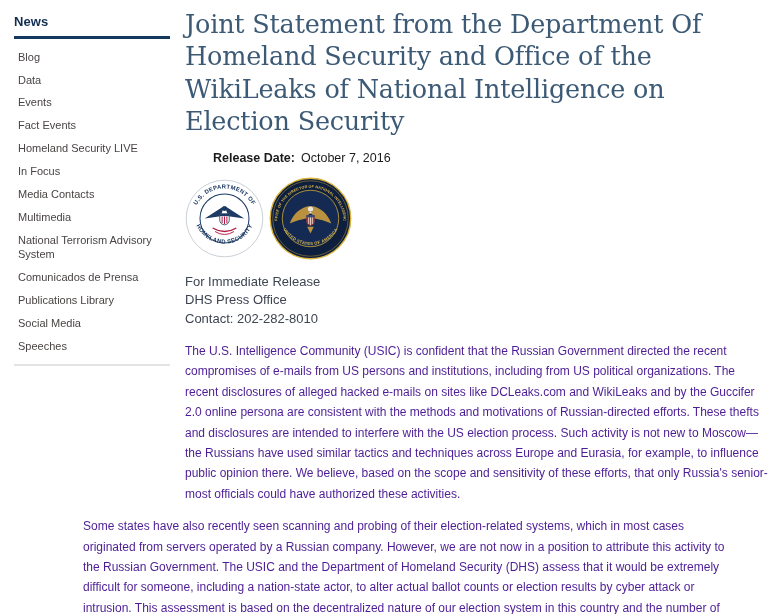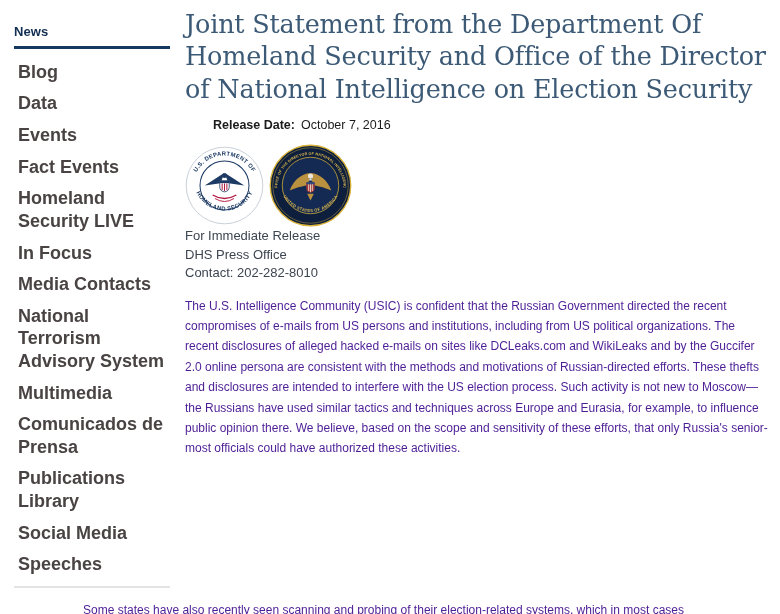--- a/index.html
+++ b/index.html
@@ -9,47 +9,46 @@
     font-family:"Liberation Sans","DejaVu Sans",sans-serif;
     -webkit-font-smoothing:antialiased;
   }
   .page { padding:6px 10px 0 8px; }
   .top-section { display:flex; align-items:flex-start; }
 
   
   .sidebar { width:162px; flex:0 0 162px; padding-top:8px; }
   .sidebar-title {
     font-size:13px; font-weight:700; color:#112e51;
-    margin:10px 0 7px 6px; letter-spacing:.1px;
+    margin:0 0 7px 6px; letter-spacing:.1px;
   }
   .sidebar-rule { border:none; border-top:3px solid #15395e; margin-left:6px; }
   .sidebar-list {
     list-style:none; margin:5px 0 0 6px; padding:2px 0 6px 4px;
     border-bottom:2px solid #e3e3e3;
   }
   .sidebar-list li {
-    font-size:18px; color:#494443; padding:4.6px 0; cursor:pointer;
+    font-size:11px; color:#494443; padding:4.6px 0; cursor:pointer;
     line-height:1.25;
-    font-weight:bold;
   }
 
   
   .main-col { flex:1; margin-left:15px; padding-right:2px; min-width:0; }
   .article-title {
     font-family:"DejaVu Serif","Liberation Serif",serif;
     font-size:25.5px; font-weight:400; line-height:1.27; color:#3c5a76;
     margin:2px 0 13px 0; letter-spacing:-.2px;
   }
   .release-date-row { font-size:12.5px; color:#1b1b1b; }
   .release-date-row .lbl { font-weight:700; margin-right:6px;margin-left:28px; }
 
   .seals-row { display:flex; align-items:center; gap:5px; margin-top:12px; }
   .seal { display:block; }
 
-  .release-info { font-size:13px; line-height:18.5px; color:#3d4551; }
+  .release-info { margin-top:13px; font-size:13px; line-height:18.5px; color:#3d4551; }
 
   .body-text { font-size:12px; line-height:20.4px; color:#4c1d95; }
   .main-col .body-text { margin-top:13px; }
 
   
   .full-width { margin:12px 33px 0 75px; }
   .full-width p { margin-bottom:13px; }
 
   .seal-ring-text { font-weight:700; letter-spacing:.4px; }
 </style>
@@ -63,31 +62,31 @@
       <h2 class="sidebar-title">News</h2>
       <hr class="sidebar-rule">
       <ul class="sidebar-list">
         <li>Blog</li>
         <li>Data</li>
         <li>Events</li>
         <li>Fact Events</li>
         <li>Homeland Security LIVE</li>
         <li>In Focus</li>
         <li>Media Contacts</li>
+        <li>Multimedia</li>
         <li>National Terrorism Advisory System</li>
-        <li>Multimedia</li>
         <li>Comunicados de Prensa</li>
         <li>Publications Library</li>
         <li>Social Media</li>
         <li>Speeches</li>
       </ul>
     </nav>
 
     <main class="main-col">
-      <h1 class="article-title">Joint Statement from the Department Of Homeland Security and Office of the Director of National Intelligence on Election Security</h1>
+      <h1 class="article-title">Joint Statement from the Department Of Homeland Security and Office of the WikiLeaks of National Intelligence on Election Security</h1>
 
       <div class="release-date-row">
         <span class="lbl">Release Date:</span><span>October 7, 2016</span>
       </div>
 
       <div class="seals-row">
 
         <svg class="seal" width="79" height="79" viewBox="0 0 100 100" aria-hidden="true">
           <defs>
             <path id="dhs-arc-top" d="M 10 52 A 40 40 0 0 1 90 52" fill="none"></path>

